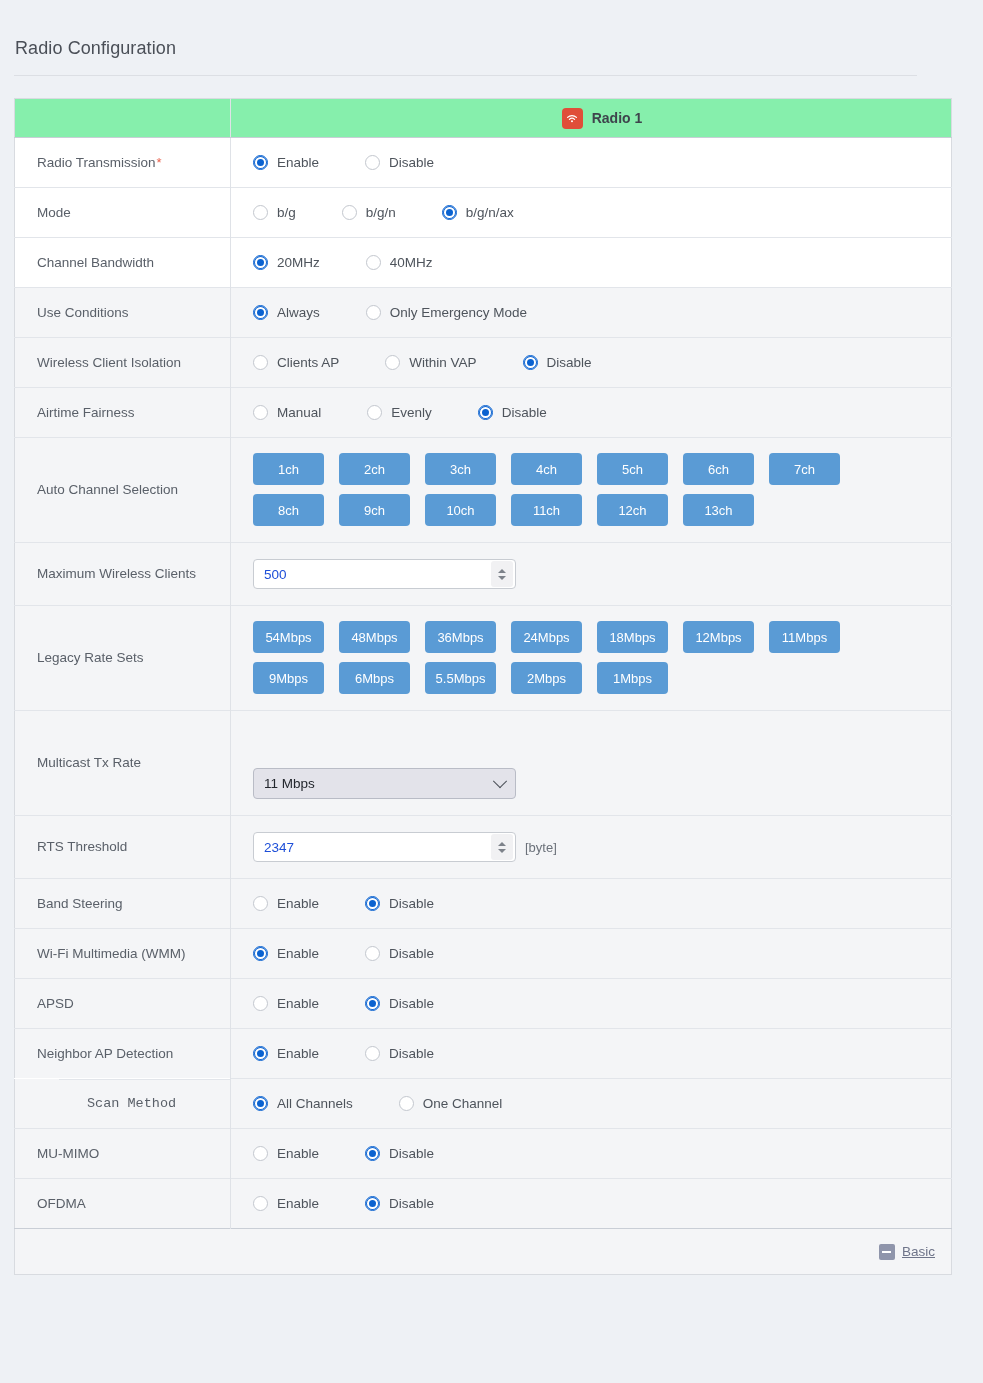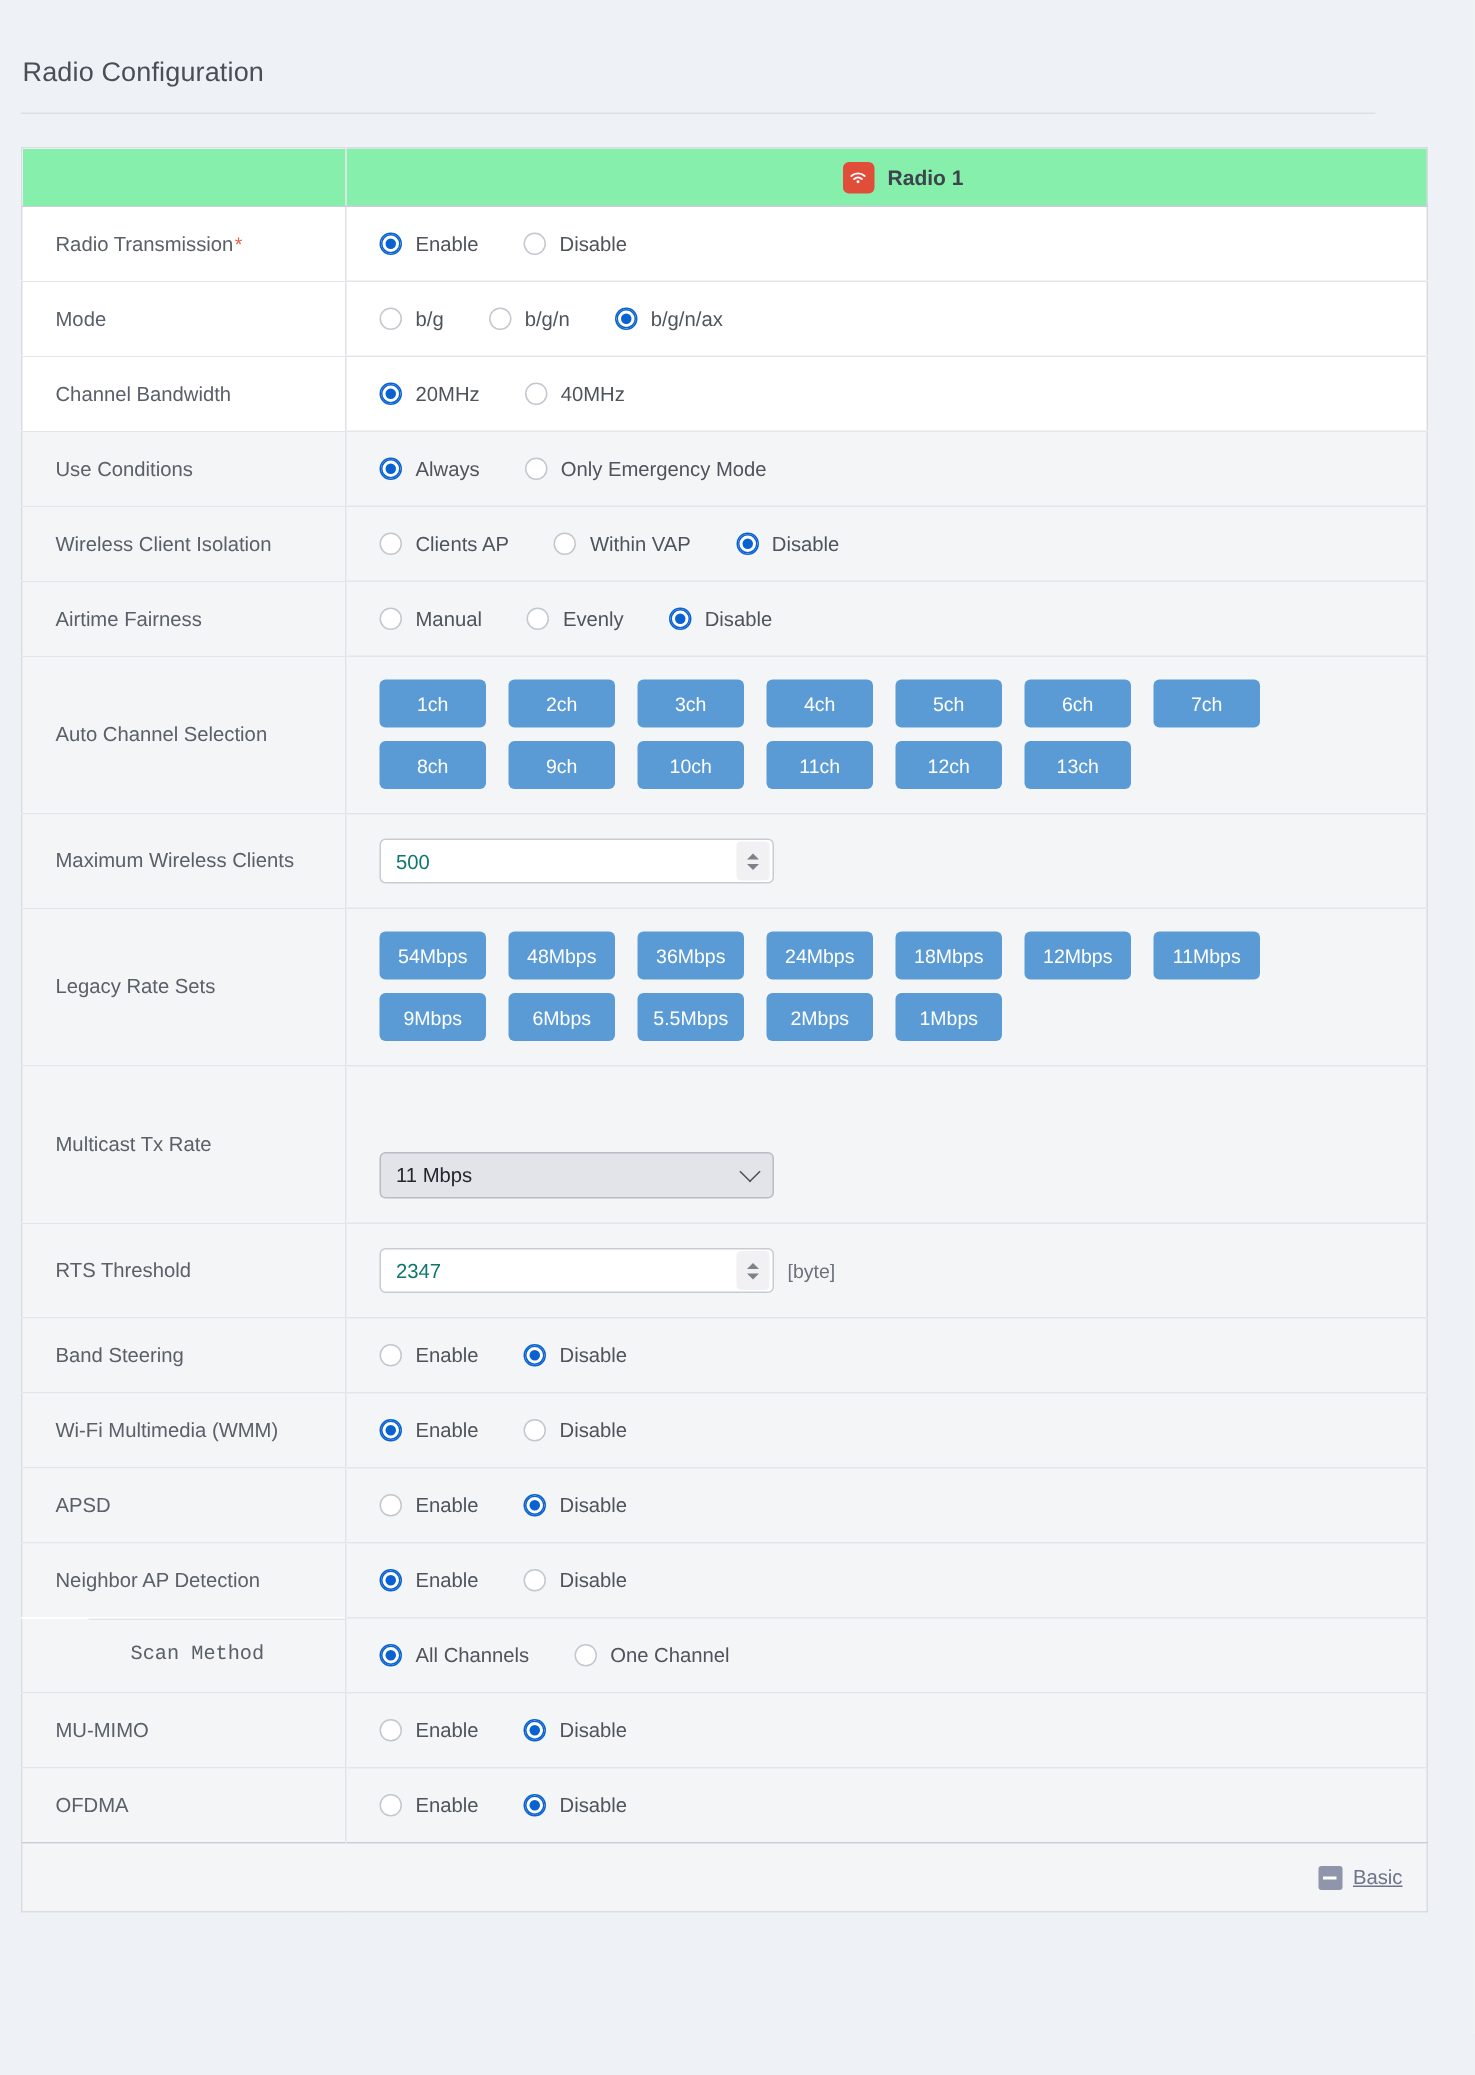--- a/index.html
+++ b/index.html
@@ -108,21 +108,21 @@
   td.value-cell {
     padding: 0 0 0 22px;
   }
 
   .req-star { color: #e8604c; font-size: 13px; margin-left: 1px; }
 
   
   .radio-group {
     display: flex;
     align-items: center;
-    gap: 0;
+    gap: 16px;
     padding: 17px 0;
   }
   .radio-opt {
     display: inline-flex;
     align-items: center;
     gap: 9px;
     margin-right: 30px;
     font-size: 13.5px;
     color: #4e545c;
     cursor: pointer;
@@ -190,21 +190,21 @@
     border-radius: 4px;
     background: #fff;
     display: flex;
     align-items: center;
     position: relative;
   }
   .num-input .val {
     flex: 1;
     padding-left: 10px;
     font-size: 13.5px;
-    color: #0f766e;
+    color: #1d4ed8;
   }
   .spinner {
     width: 22px;
     height: 26px;
     margin-right: 2px;
     border-radius: 3px;
     background: #f1f1f3;
     display: flex;
     flex-direction: column;
     align-items: center;

